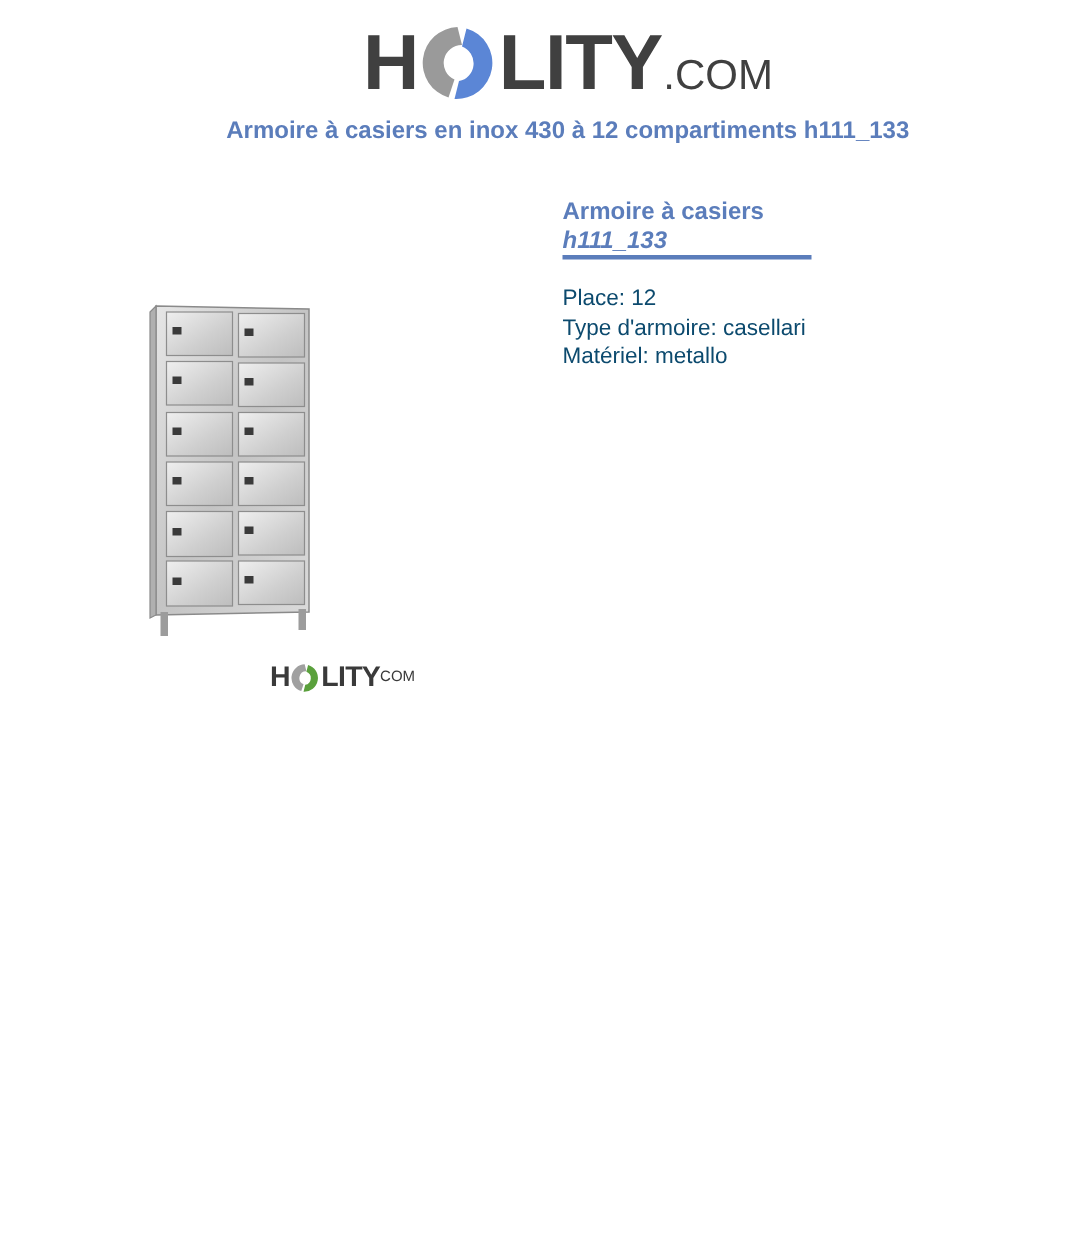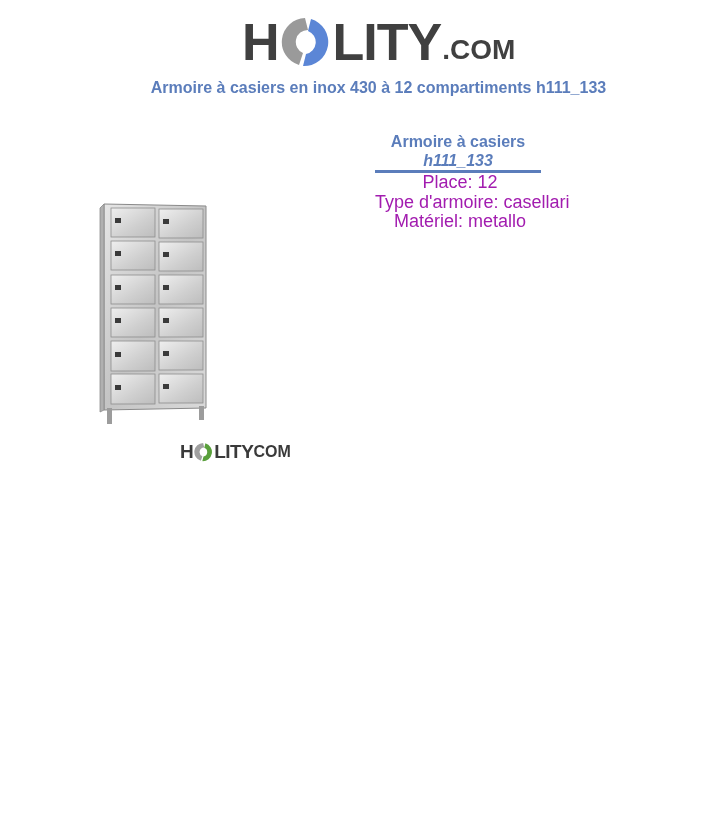--- a/index.html
+++ b/index.html
@@ -39,21 +39,21 @@
     .logo-o {
       display: inline-block;
       position: relative;
     }
     .logo-top .logo-o {
       width: 50px;
       height: 52px;
       margin: 0 2px;
     }
     .logo-com {
-      font-weight: bold;
+      font-weight: normal;
       color: #404040;
       letter-spacing: 0;
     }
     .logo-top .logo-com {
       font-size: 28px;
       line-height: 28px;
       align-self: flex-end;
       margin-bottom: 4px;
       margin-left: 1px;
     }
@@ -90,53 +90,53 @@
       height: 20px;
       color: #3a3a3a;
       letter-spacing: -0.5px;
     }
     .logo-small .logo-o {
       width: 19px;
       height: 20px;
       margin: 0 1px;
     }
     .logo-small .logo-com {
-      font-size: 16px;
+      font-size: 10px;
       line-height: 11px;
       margin-bottom: 2px;
       color: #3a3a3a;
     }
     .info-block {
       position: absolute;
       left: 375px;
       top: 132px;
       width: 170px;
-      text-align: center;
     }
     .info-title {
       color: #5b7dbb;
       font-weight: bold;
       font-size: 16px;
       line-height: 19px;
       margin: 0;
       width: 166px;
       padding-bottom: 0;
       border-bottom: 3px solid #5b7dbb;
     }
     .info-title span {
       display: block;
     }
     .info-title .code {
       text-decoration: none;
       font-style: italic;
     }
     .specs {
-      font-size: 18px;
+      margin-top: 16px;
+      font-size: 15px;
       line-height: 19.5px;
-      color: #a21caf;
+      color: #0c4a6e;
     }
     .spec-row {
       white-space: nowrap;
     }
   </style>
 </head>
 <body>
 
 <div class="logo-top">
   <div class="logo-word">

